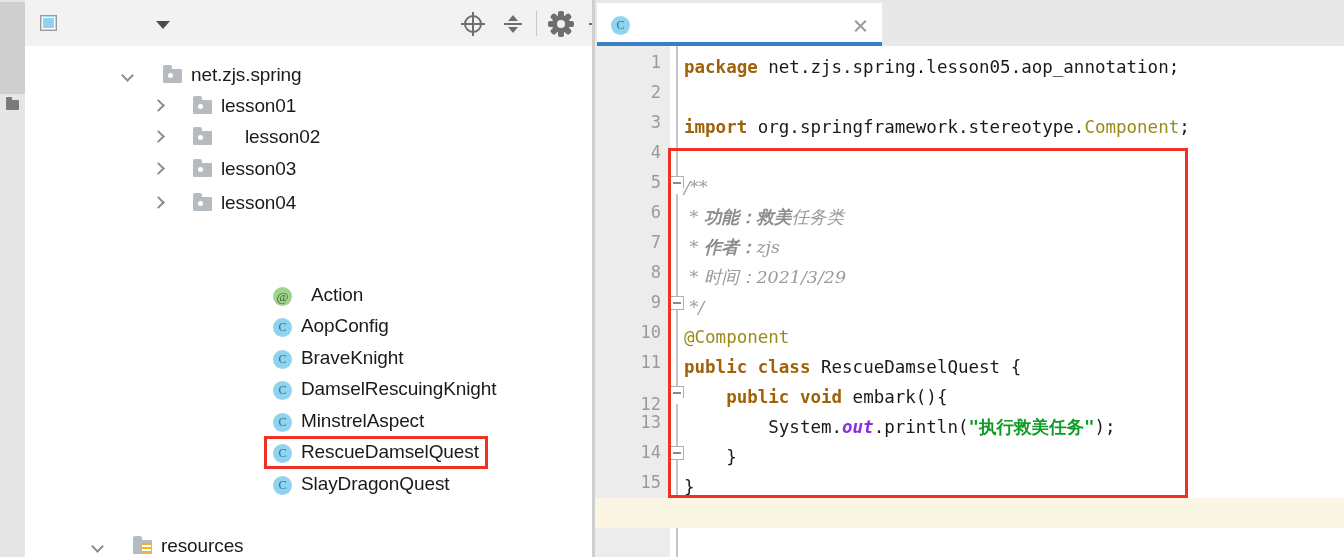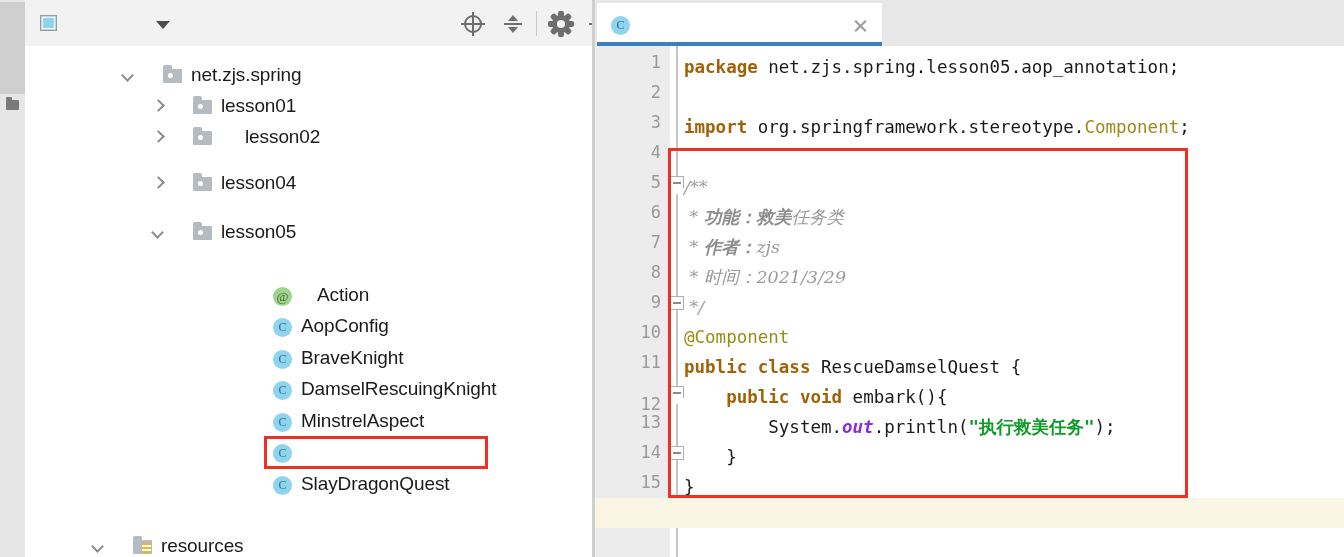--- a/index.html
+++ b/index.html
@@ -292,52 +292,53 @@
         <div class="row" style="top: 45px;">
           <div class="arrow right" style="left: 128px;"></div>
           <div class="folder" style="left: 168px;"></div>
           <div class="label" style="left: 196px;">lesson01</div>
         </div>
         <div class="row" style="top: 76px;">
           <div class="arrow right" style="left: 128px;"></div>
           <div class="folder" style="left: 168px;"></div>
           <div class="label" style="left: 196px; margin-left: 24px;">lesson02</div>
         </div>
-        <div class="row" style="top: 122px;">
+        <div class="row" style="top: 108px;">
+          <div class="arrow right" style="left: 128px;"></div>
+          <div class="folder" style="left: 168px;"></div>
+          <div class="label" style="left: 196px;">lesson03</div>
+        </div>
+        <div class="row" style="top: 142px;">
           <div class="arrow right" style="left: 128px;"></div>
           <div class="folder" style="left: 168px;"></div>
           <div class="label" style="left: 196px;">lesson04</div>
         </div>
-        <div class="row" style="top: 171px;">
-          <div class="arrow down" style="left: 128px;"></div>
-          <div class="folder" style="left: 168px;"></div>
-          <div class="label" style="left: 196px;">lesson05</div>
-        </div>
         <div class="row" style="top: 234px;">
           <div class="cls anno" style="left: 248px;">@</div>
-          <div class="label" style="left: 292px;">Action</div>
+          <div class="label" style="left: 286px;">Action</div>
         </div>
         <div class="row" style="top: 265px;">
           <div class="cls" style="left: 248px;">C</div>
           <div class="label" style="left: 276px;">AopConfig</div>
         </div>
         <div class="row" style="top: 297px;">
           <div class="cls" style="left: 248px;">C</div>
           <div class="label" style="left: 276px;">BraveKnight</div>
         </div>
         <div class="row" style="top: 328px;">
           <div class="cls" style="left: 248px;">C</div>
           <div class="label" style="left: 276px;">DamselRescuingKnight</div>
         </div>
         <div class="row" style="top: 360px;">
           <div class="cls" style="left: 248px;">C</div>
           <div class="label" style="left: 276px;">MinstrelAspect</div>
         </div>
         <div class="row" style="top: 391px;">
           <div class="cls" style="left: 248px;">C</div>
+          <div class="label" style="left: 276px;">RescueDamselQuest</div>
         </div>
         <div class="redbox-tree" style="left: 239px; top: 390px; width: 224px; height: 33px;"></div>
         <div class="row" style="top: 423px;">
           <div class="cls" style="left: 248px;">C</div>
           <div class="label" style="left: 276px;">SlayDragonQuest</div>
         </div>
         <div class="row" style="top: 485px;">
           <div class="arrow down" style="left: 68px;"></div>
           <div class="folder res" style="left: 108px;"></div>
           <div class="label" style="left: 136px;">resources</div>

